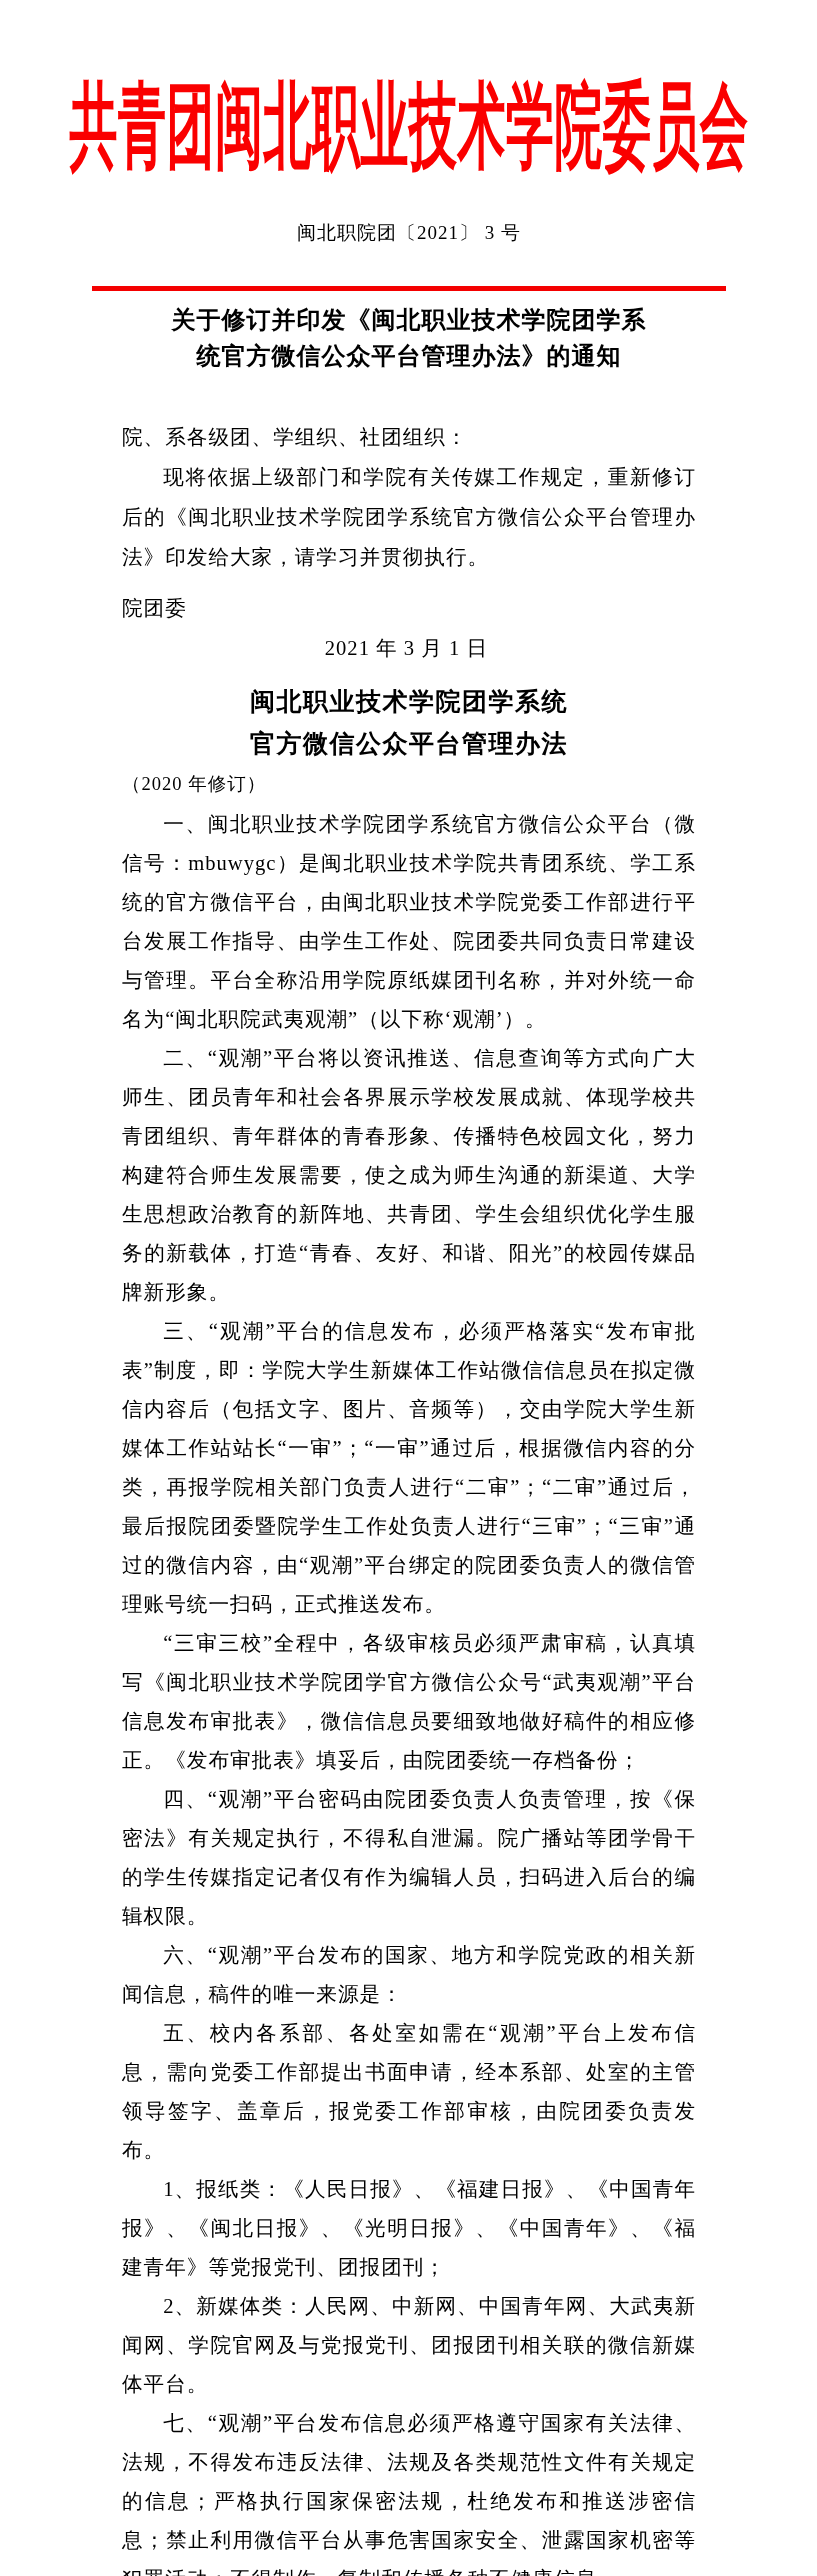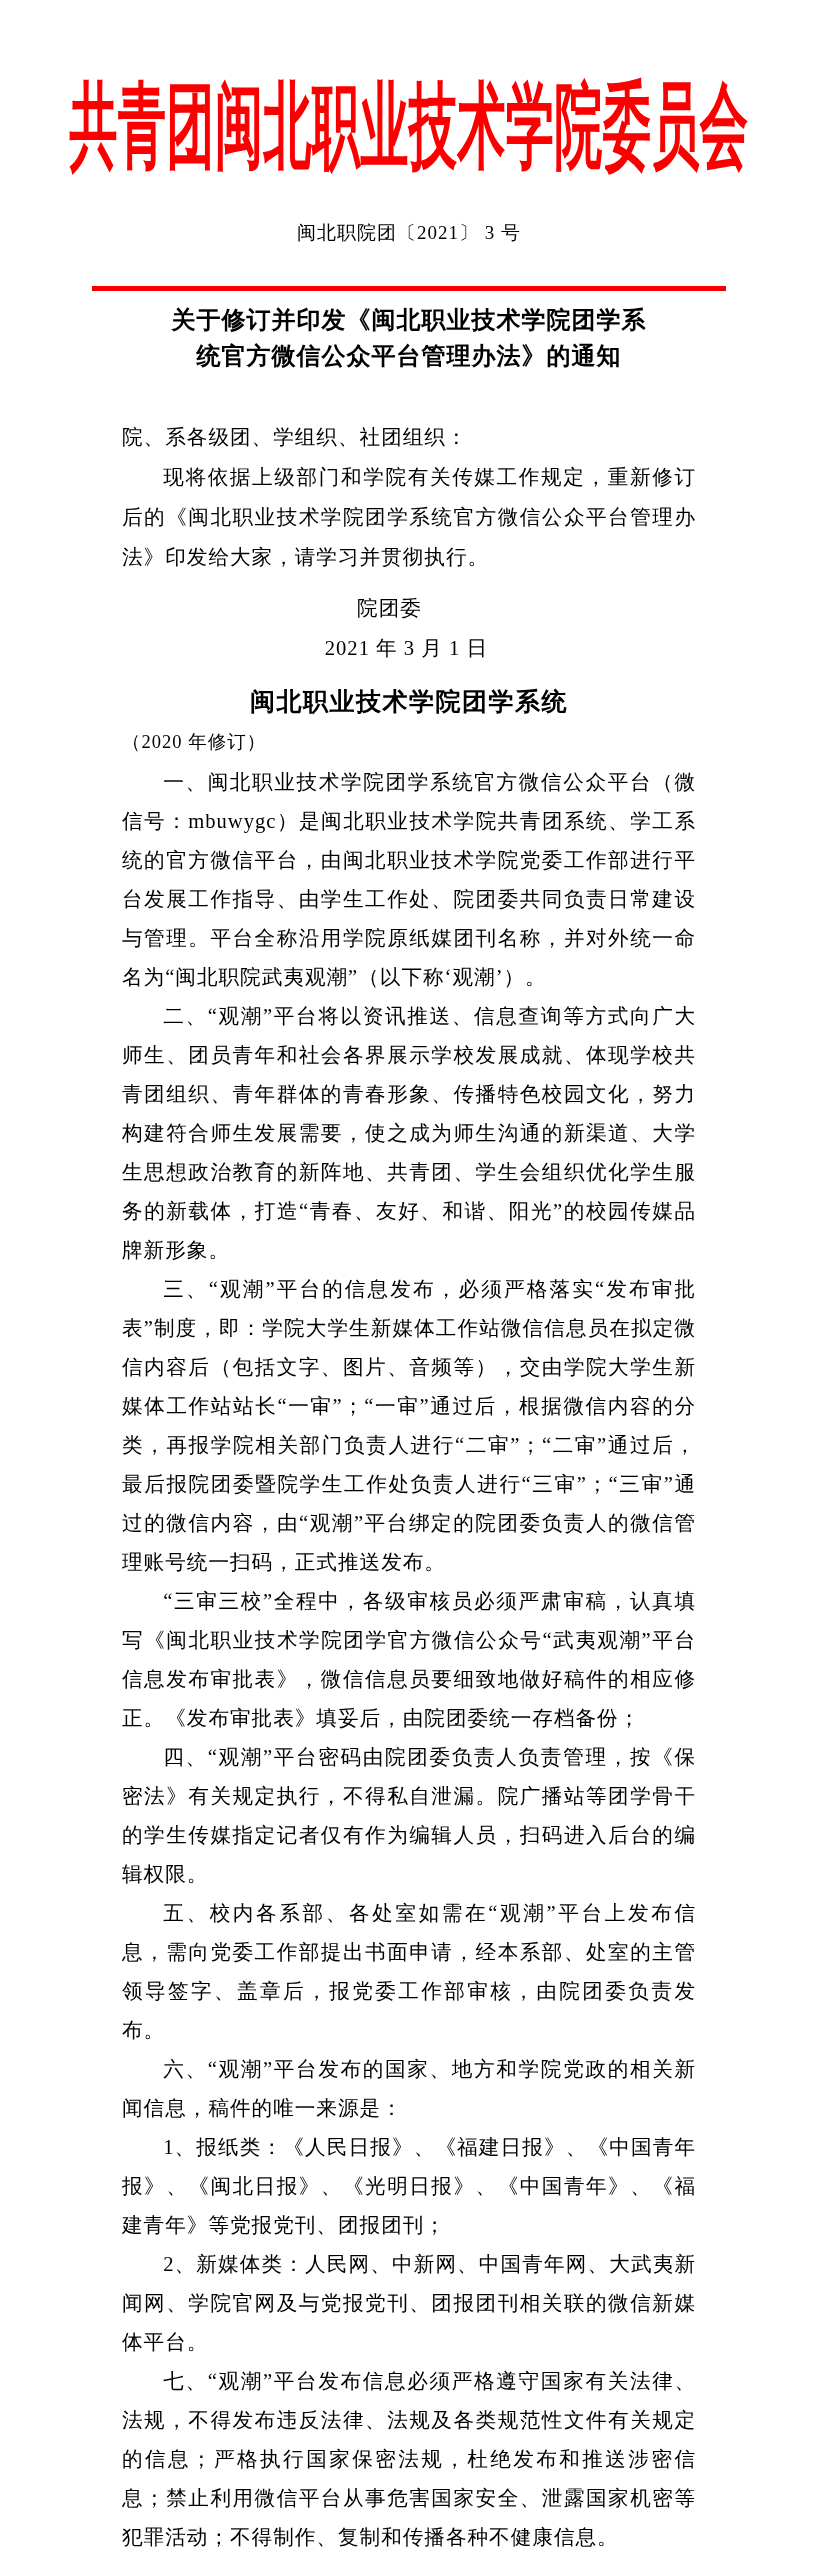--- a/index.html
+++ b/index.html
@@ -23,21 +23,21 @@
     letter-spacing:0.5px; white-space:nowrap;
     transform:scaleY(1.95); transform-origin:50% 0;
   }
   .doc-number { margin-top:62px; text-align:center; font-size:19px; line-height:23px; letter-spacing:1px; }
   .red-rule { width:634px; height:5.2px; background:#f40000; margin:42px auto 0; }
 
   
   .notice-title { margin-top:11.3px; text-align:center; font-weight:bold; font-size:24px; line-height:36px; letter-spacing:1px; }
   .salutation { margin-top:44px; font-size:20.6px; line-height:39px; letter-spacing:1px; }
   .notice-body { font-size:20.6px; line-height:40px; letter-spacing:1px; text-indent:2em; text-align:justify; text-align-last:left; }
-  .notice-signer { margin-top:10.3px; text-align:center; padding-right:39px; font-size:20.6px; line-height:40px; letter-spacing:1px; }
+  .notice-signer { margin-top:10.3px; text-align:left; padding-right:39px; font-size:20.6px; line-height:40px; letter-spacing:1px; }
   .notice-date { text-align:center; padding-right:5.2px; font-size:20.6px; line-height:40px; letter-spacing:1px; }
 
   
   .reg-title { margin-top:13px; text-align:center; font-weight:bold; font-size:25px; line-height:42px; letter-spacing:1.5px; }
   .reg-subtitle { margin-top:4.1px; text-align:left; font-size:18.5px; line-height:31px; letter-spacing:1px; }
   .reg-body { margin-top:5.2px; }
   .reg-body p, .attachment p {
     font-size:20.6px; line-height:39px; letter-spacing:1px;
     text-indent:2em; text-align:justify; text-align-last:left;
   }
@@ -59,31 +59,32 @@
       <div>关于修订并印发《闽北职业技术学院团学系</div>
       <div>统官方微信公众平台管理办法》的通知</div>
     </div>
     <div class="salutation">院、系各级团、学组织、社团组织：</div>
     <div class="notice-body">现将依据上级部门和学院有关传媒工作规定，重新修订后的《闽北职业技术学院团学系统官方微信公众平台管理办法》印发给大家，请学习并贯彻执行。</div>
     <div class="notice-signer">院团委</div>
     <div class="notice-date">2021 年 3 月 1 日</div>
 
     <div class="reg-title">
       <div>闽北职业技术学院团学系统</div>
+      <div>官方微信公众平台管理办法</div>
     </div>
     <div class="reg-subtitle">（2020 年修订）</div>
 
     <div class="reg-body">
       <p>一、闽北职业技术学院团学系统官方微信公众平台（微信号：mbuwygc）是闽北职业技术学院共青团系统、学工系统的官方微信平台，由闽北职业技术学院党委工作部进行平台发展工作指导、由学生工作处、院团委共同负责日常建设与管理。平台全称沿用学院原纸媒团刊名称，并对外统一命名为“闽北职院武夷观潮”（以下称‘观潮’）。</p>
       <p>二、“观潮”平台将以资讯推送、信息查询等方式向广大师生、团员青年和社会各界展示学校发展成就、体现学校共青团组织、青年群体的青春形象、传播特色校园文化，努力构建符合师生发展需要，使之成为师生沟通的新渠道、大学生思想政治教育的新阵地、共青团、学生会组织优化学生服务的新载体，打造“青春、友好、和谐、阳光”的校园传媒品牌新形象。</p>
       <p>三、“观潮”平台的信息发布，必须严格落实“发布审批表”制度，即：学院大学生新媒体工作站微信信息员在拟定微信内容后（包括文字、图片、音频等），交由学院大学生新媒体工作站站长“一审”；“一审”通过后，根据微信内容的分类，再报学院相关部门负责人进行“二审”；“二审”通过后，最后报院团委暨院学生工作处负责人进行“三审”；“三审”通过的微信内容，由“观潮”平台绑定的院团委负责人的微信管理账号统一扫码，正式推送发布。</p>
       <p>“三审三校”全程中，各级审核员必须严肃审稿，认真填写《闽北职业技术学院团学官方微信公众号“武夷观潮”平台信息发布审批表》，微信信息员要细致地做好稿件的相应修正。《发布审批表》填妥后，由院团委统一存档备份；</p>
       <p>四、“观潮”平台密码由院团委负责人负责管理，按《保密法》有关规定执行，不得私自泄漏。院广播站等团学骨干的学生传媒指定记者仅有作为编辑人员，扫码进入后台的编辑权限。</p>
+      <p>六、“观潮”平台发布的国家、地方和学院党政的相关新闻信息，稿件的唯一来源是：</p>
       <p>五、校内各系部、各处室如需在“观潮”平台上发布信息，需向党委工作部提出书面申请，经本系部、处室的主管领导签字、盖章后，报党委工作部审核，由院团委负责发布。</p>
-      <p>六、“观潮”平台发布的国家、地方和学院党政的相关新闻信息，稿件的唯一来源是：</p>
       <p>1、报纸类：《人民日报》、《福建日报》、《中国青年报》、《闽北日报》、《光明日报》、《中国青年》、《福建青年》等党报党刊、团报团刊；</p>
       <p>2、新媒体类：人民网、中新网、中国青年网、大武夷新闻网、学院官网及与党报党刊、团报团刊相关联的微信新媒体平台。</p>
       <p>七、“观潮”平台发布信息必须严格遵守国家有关法律、法规，不得发布违反法律、法规及各类规范性文件有关规定的信息；严格执行国家保密法规，杜绝发布和推送涉密信息；禁止利用微信平台从事危害国家安全、泄露国家机密等犯罪活动；不得制作、复制和传播各种不健康信息。</p>
 
     </div>
 
   </div>
 
 </div>
 

